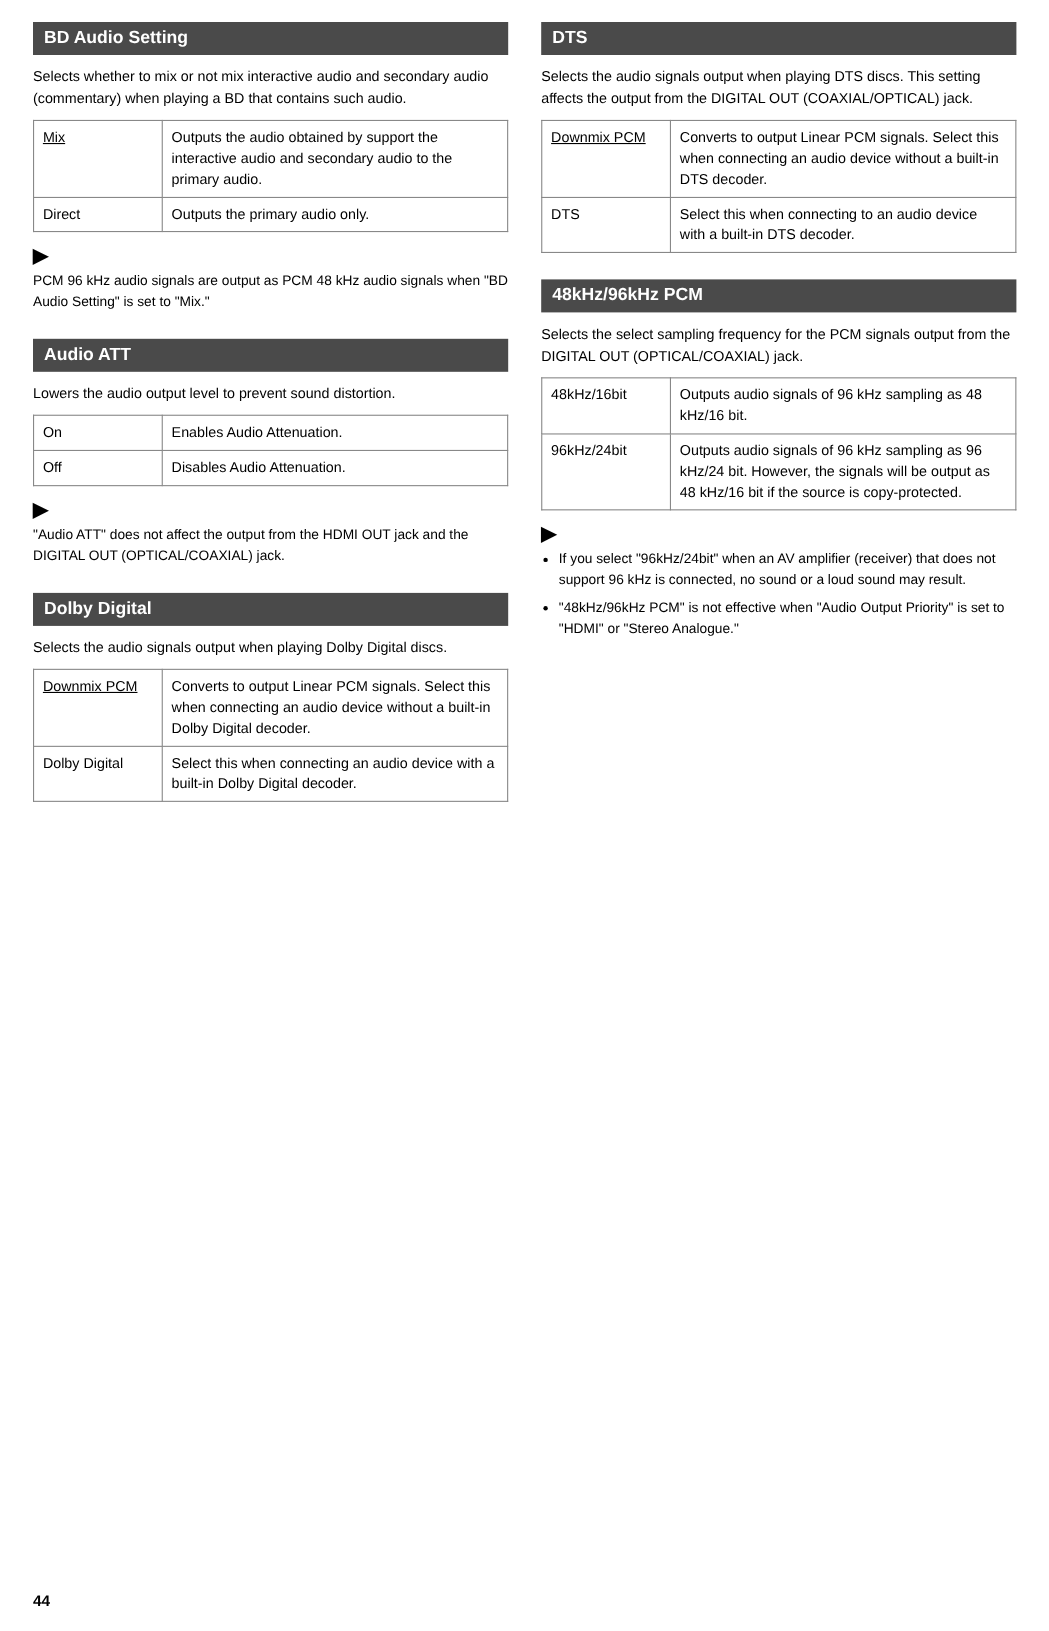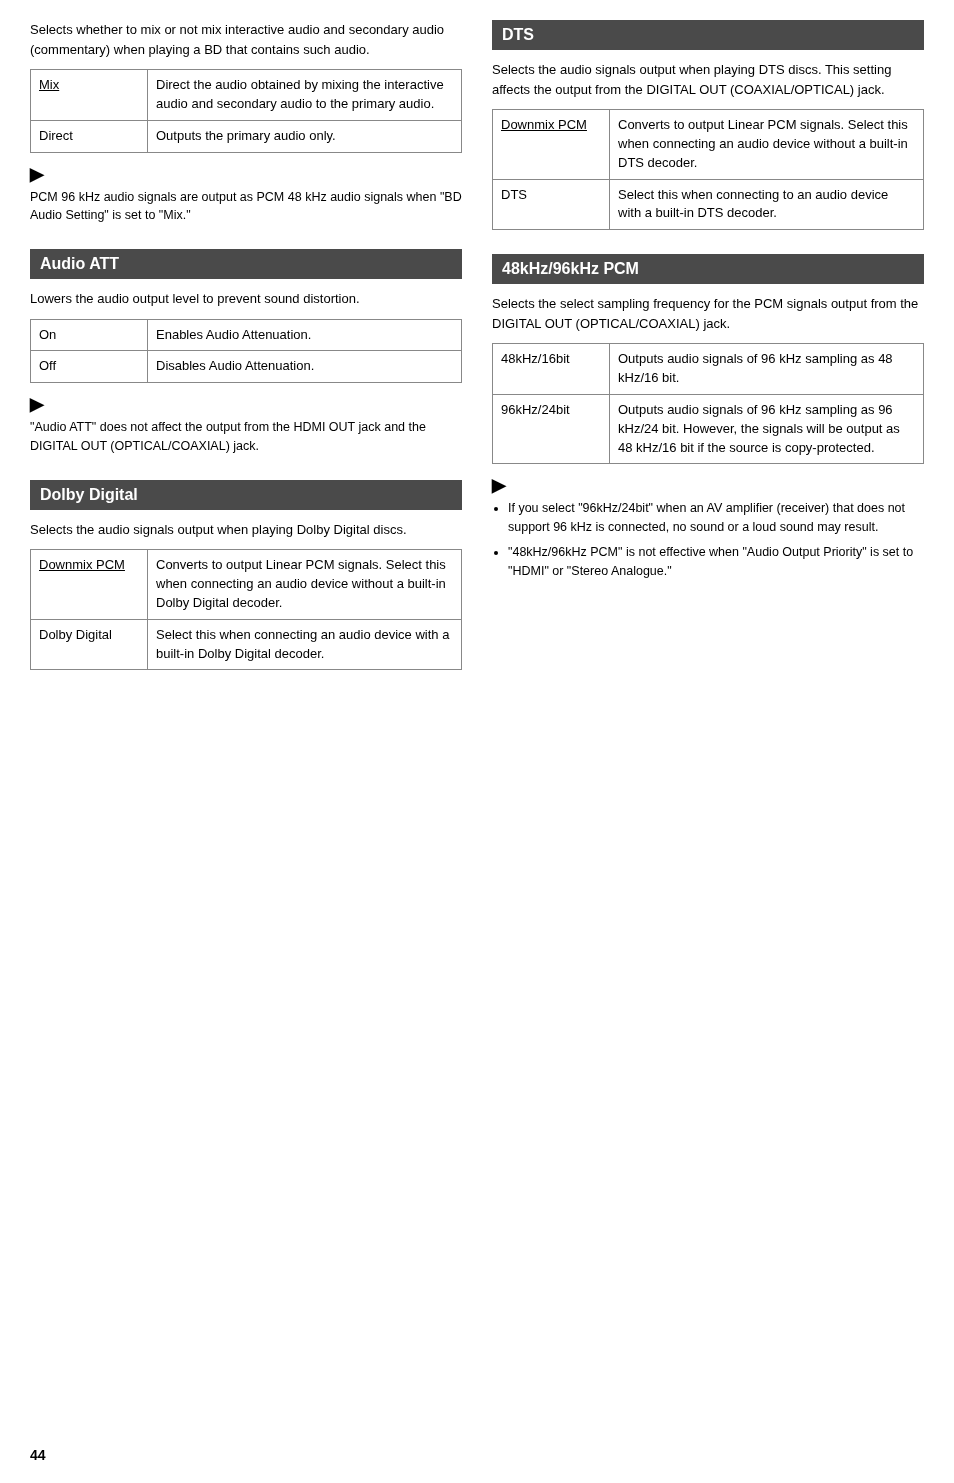--- a/index.html
+++ b/index.html
@@ -88,26 +88,27 @@
     }
   </style>
 </head>
 <body>
 
 <div class="page-layout">
 
   <div class="left-col">
 
     <div class="section-block">
+      <div class="section-header">BD Audio Setting</div>
       <p class="section-desc">Selects whether to mix or not mix interactive audio and secondary audio (commentary) when playing a BD that contains such audio.</p>
       <table class="setting-table">
         <tbody>
           <tr>
             <td><span class="underline">Mix</span></td>
-            <td>Direct the audio obtained by mixing the interactive audio and secondary audio to the primary audio.</td>
+            <td>Outputs the audio obtained by support the interactive audio and secondary audio to the primary audio.</td>
           </tr>
           <tr>
             <td>Direct</td>
             <td>Outputs the primary audio only.</td>
           </tr>
         </tbody>
       </table>
       <div class="note-block">
         <span class="note-icon">▶</span>
         <span class="note-text">PCM 96 kHz audio signals are output as PCM 48 kHz audio signals when "BD Audio Setting" is set to "Mix."</span>

